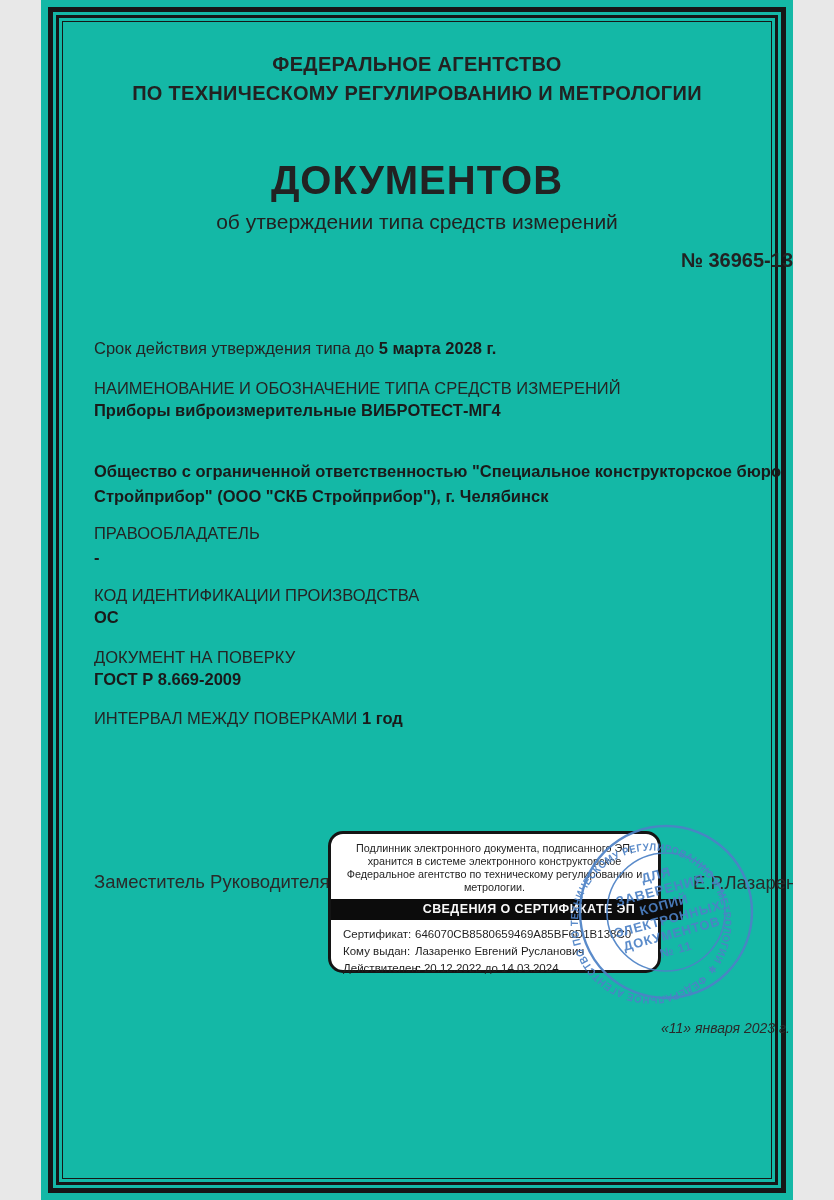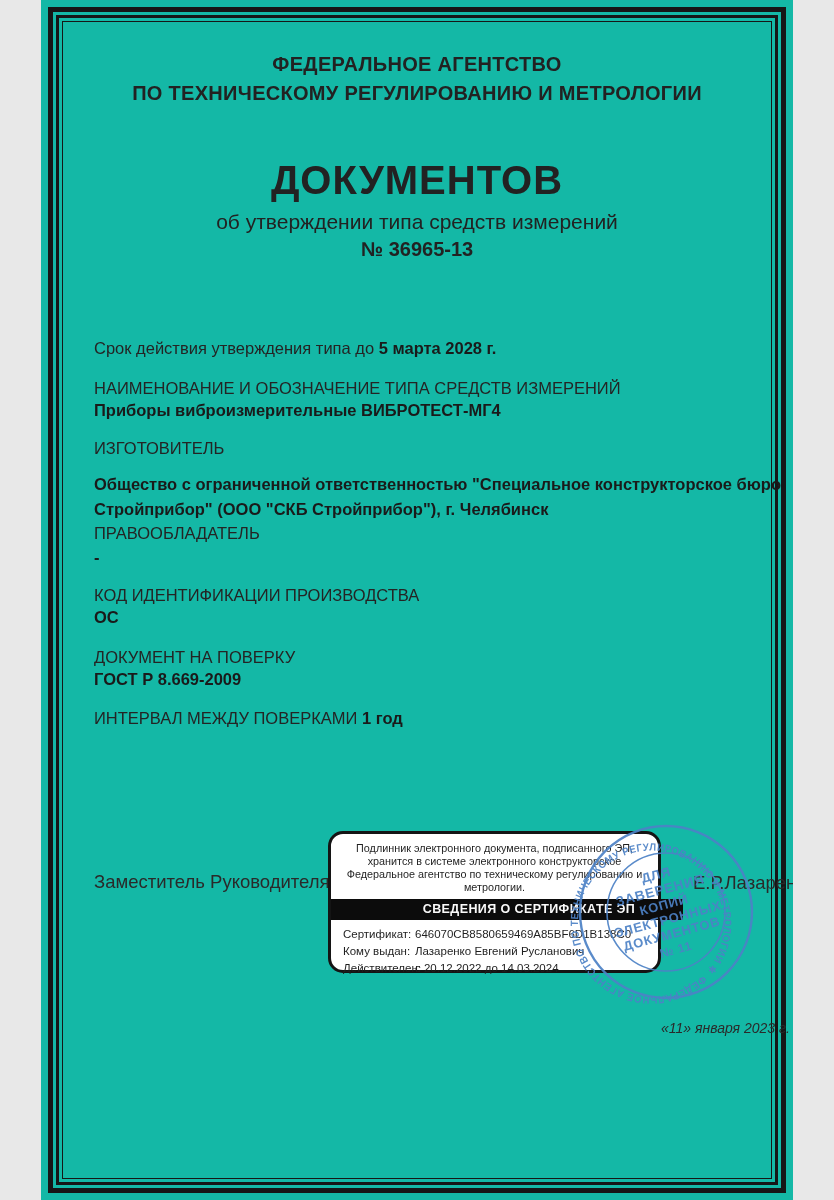--- a/index.html
+++ b/index.html
@@ -13,30 +13,30 @@
   .frame.f1{inset:7px;border:5px solid #161616;}
   .frame.f2{inset:15px;border:3px solid #161616;}
   .frame.f3{inset:21px;border:1.5px solid #161616;}
 
   .header{position:absolute;top:50px;left:0;right:0;text-align:center;
     font-weight:bold;font-size:20px;line-height:29px;letter-spacing:.3px;color:#222;}
   .title{position:absolute;top:158px;left:0;right:0;text-align:center;
     font-weight:bold;font-size:40px;letter-spacing:1px;color:#222;}
   .subtitle{position:absolute;top:210px;left:0;right:0;text-align:center;
     font-size:21px;color:#222;}
-  .cert-number{position:absolute;top:238px;left:0;right:0;text-align:center;
+  .cert-number{position:absolute;top:249px;left:0;right:0;text-align:right;
     font-weight:bold;font-size:20px;color:#222;}
 
   .bodytext{font-size:16.5px;line-height:22px;color:#242424;}
   b,.bold{font-weight:bold;color:#1a1a1a;}
   .abs{position:absolute;left:53px;width:732px;}
 
   .validity{top:337px;}
   .lab1{top:377px;} .val1{top:399px;}
-  .lab2{top:437px;} .val2{top:472px;line-height:24.5px;}
+  .lab2{top:437px;} .val2{top:459px;line-height:24.5px;}
   .lab3{top:522px;} .val3{top:546px;}
   .lab4{top:584px;} .val4{top:606px;}
   .lab5{top:646px;} .val5{top:668px;}
   .interval{top:707px;}
   .paragraph{top:764px;line-height:23.5px;text-align:justify;}
 
   .sig-position{position:absolute;left:53px;top:871px;font-size:18.5px;color:#2a2a2a;}
   .sig-name{position:absolute;left:652px;top:872px;font-size:18.5px;color:#2a2a2a;}
   .sig-date{position:absolute;left:620px;top:1020px;font-size:14px;color:#2a2a2a;font-style:italic;}
 
@@ -74,21 +74,20 @@
   <div class="subtitle">об утверждении типа средств измерений</div>
   <div class="cert-number">№ 36965-13</div>
 
   <div class="abs bodytext validity">
     <span>Срок действия утверждения типа до </span><b>5 марта 2028 г.</b>
   </div>
 
   <div class="abs bodytext lab1">НАИМЕНОВАНИЕ И ОБОЗНАЧЕНИЕ ТИПА СРЕДСТВ ИЗМЕРЕНИЙ</div>
   <div class="abs bodytext bold val1">Приборы виброизмерительные ВИБРОТЕСТ-МГ4</div>
 
-  <div class="abs bodytext lab2">ИЗГОТОВИТЕЛЬ</div>
   <div class="abs bodytext bold val2">Общество с ограниченной ответственностью "Специальное конструкторское бюро Стройприбор" (ООО "СКБ Стройприбор"), г. Челябинск</div>
 
   <div class="abs bodytext lab3">ПРАВООБЛАДАТЕЛЬ</div>
   <div class="abs bodytext bold val3">-</div>
 
   <div class="abs bodytext lab4">КОД ИДЕНТИФИКАЦИИ ПРОИЗВОДСТВА</div>
   <div class="abs bodytext bold val4">ОС</div>
 
   <div class="abs bodytext lab5">ДОКУМЕНТ НА ПОВЕРКУ</div>
   <div class="abs bodytext bold val5">ГОСТ Р 8.669-2009</div>

